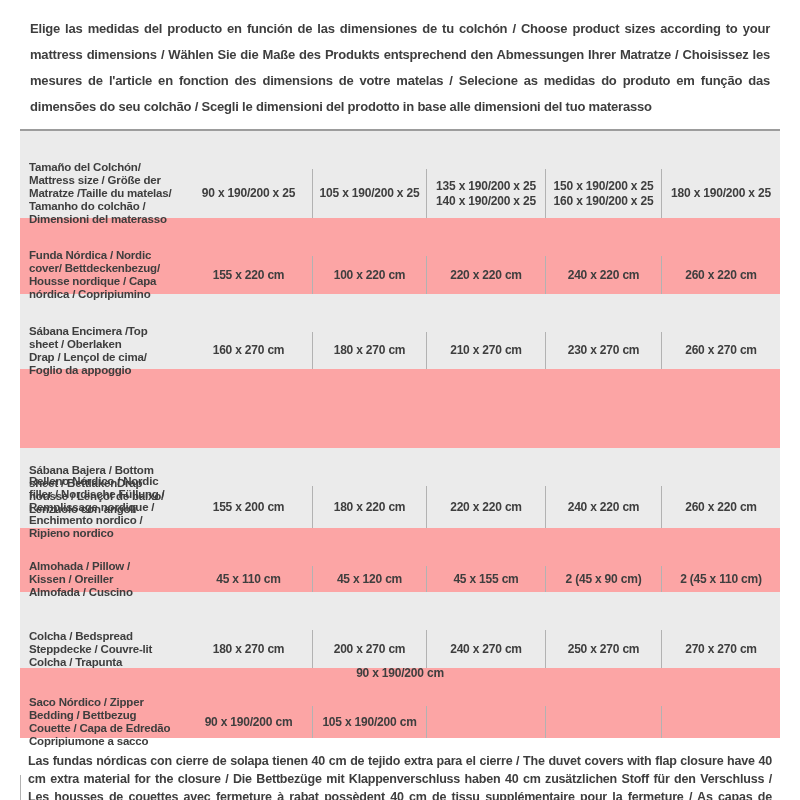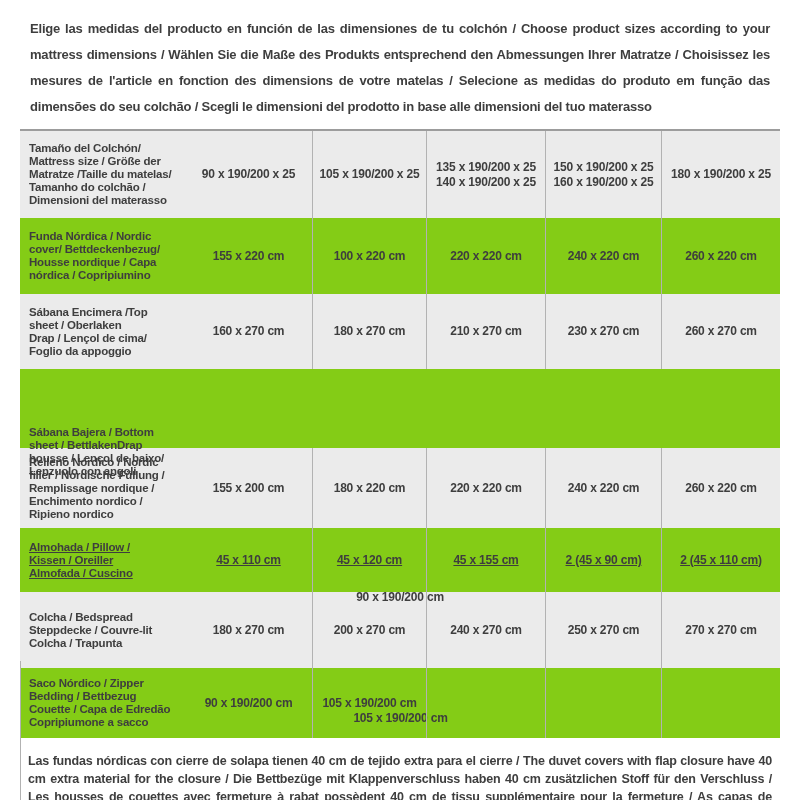--- a/index.html
+++ b/index.html
@@ -25,28 +25,29 @@
   .size-table {
     margin: 9px 20px 0 20px;
     width: 760px;
     border-top: 2px solid #9c9c9c;
   }
   .trow {
     display: flex;
     width: 760px;
   }
   .trow.shaded { background: #ebebeb; }
-  .trow.plain  { background: #84cc16; }
+  .trow.plain  { background: #fca5a5; }
   .cell {
     box-sizing: border-box;
     display: flex;
     align-items: center;
     font-weight: bold;
     white-space: pre-line;
     letter-spacing: -0.2px;
+    margin-top: 38px;
   }
   .cell-label {
     flex: 0 0 165px;
     padding-left: 9px;
     padding-right: 4px;
     font-size: 11.5px;
     line-height: 13px;
     text-align: left;
   }
   .cell-val {
@@ -59,21 +60,21 @@
   .trow > .cell:nth-child(2) { flex: 0 0 127px; }
   .trow > .cell:nth-child(3) { flex: 0 0 114px; }
   .trow > .cell:nth-child(4) { flex: 0 0 119px; }
   .trow > .cell:nth-child(5) { flex: 0 0 116px; }
   .trow > .cell:nth-child(6) { flex: 0 0 119px; }
   .r1 { height: 87px; }
   .r2 { height: 76px; }
   .r3 { height: 75px; }
   .r4 { height: 79px; flex-direction: column; }
   .r5 { height: 80px; }
-  .r6 { height: 64px; text-decoration: underline; }
+  .r6 { height: 64px; }
   .r7 { height: 76px; }
   .r8 { height: 70px; }
   .footnote {
     margin: 14px 28px 0 28px;
     font-size: 12.5px;
     line-height: 18px;
     font-weight: bold;
     text-align: justify;
     letter-spacing: -0.2px;
   }

